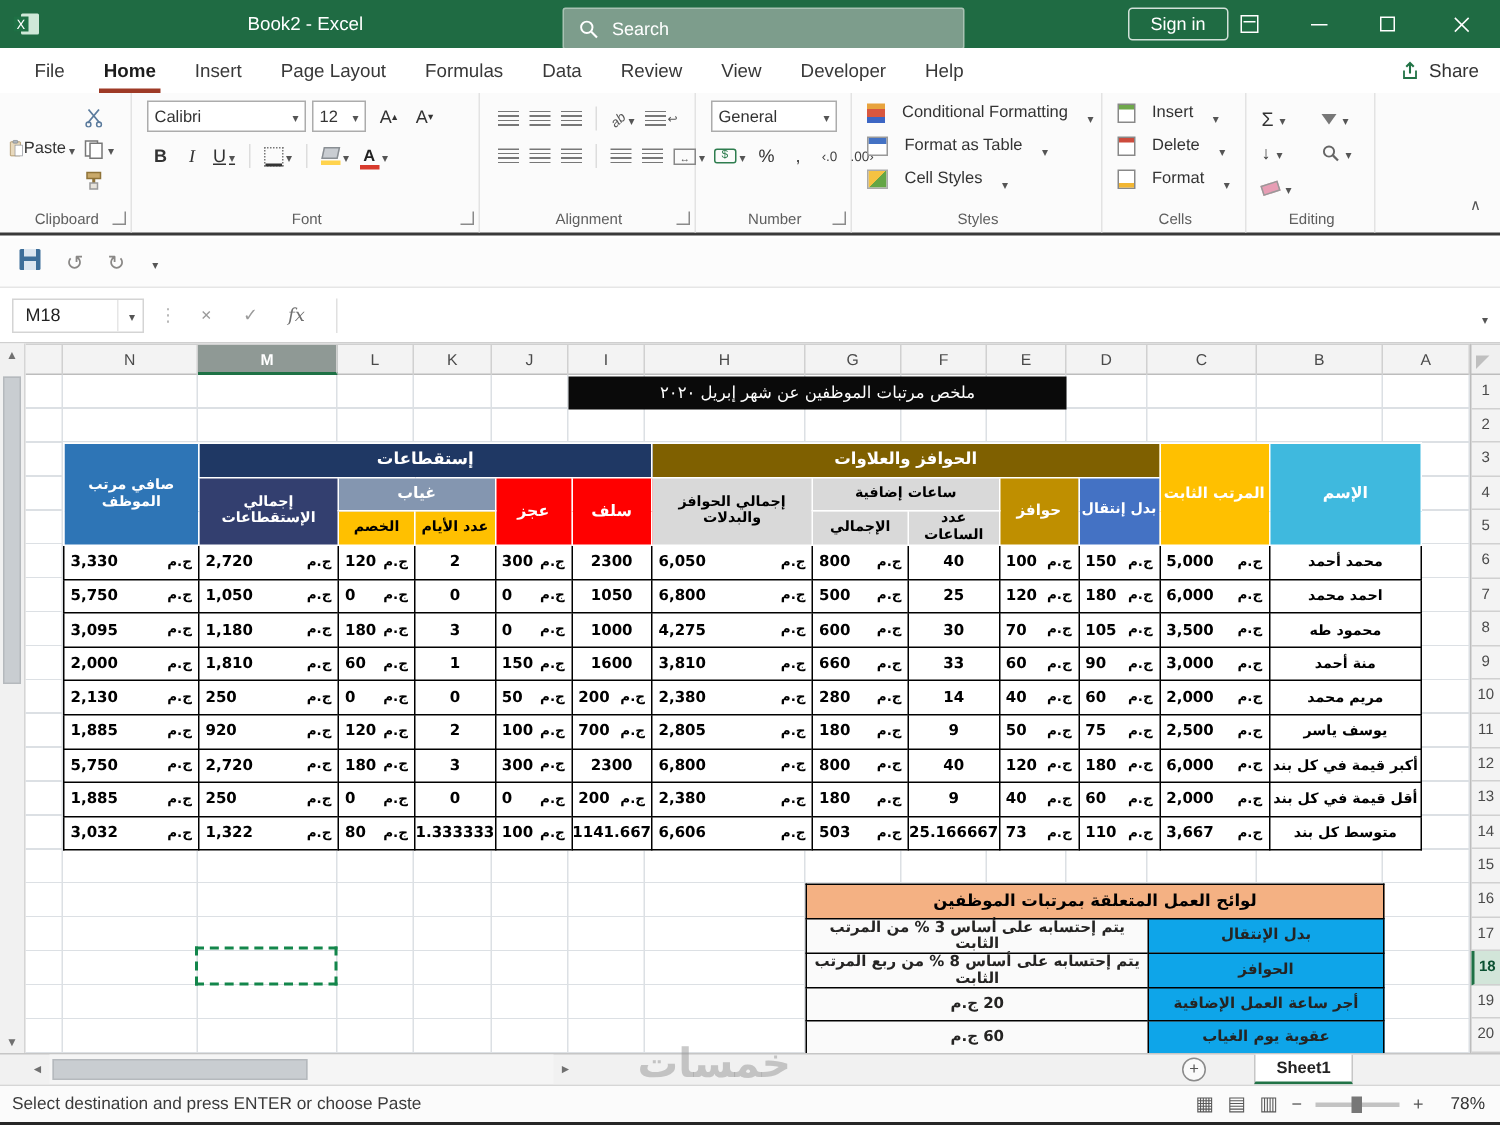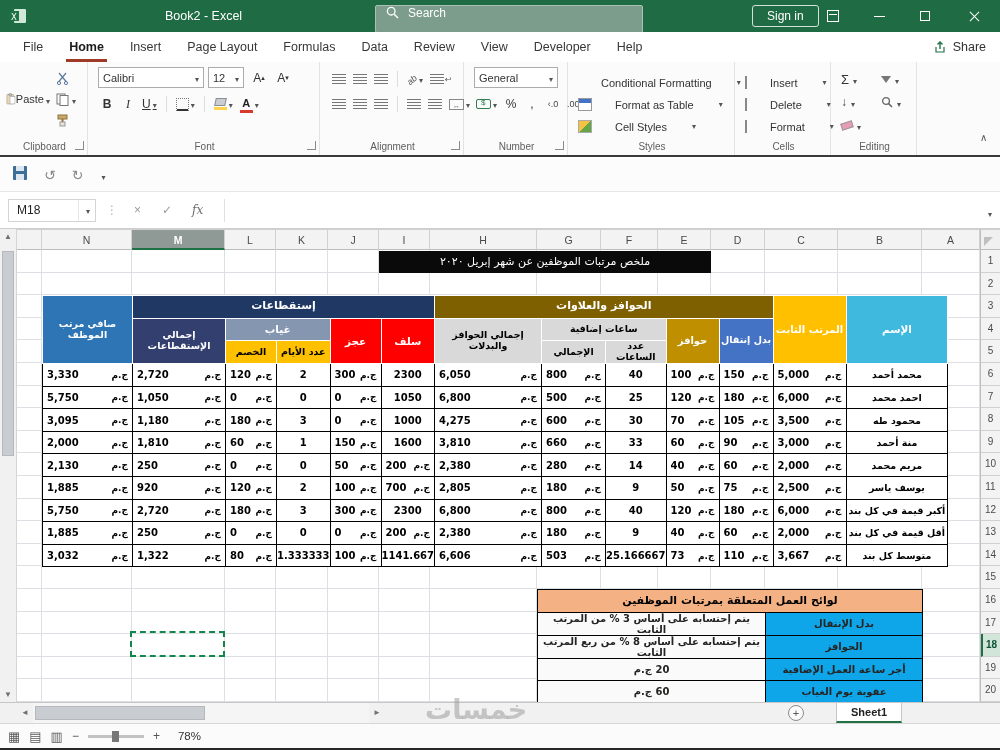--- a/index.html
+++ b/index.html
@@ -6,21 +6,21 @@
   *{box-sizing:border-box;margin:0;padding:0}
   html,body{background:#fff}
   body{width:1000px;height:750px;overflow:hidden;font-family:"Liberation Sans","DejaVu Sans",sans-serif;color:#252423}
   #app{position:relative;width:1000px;height:750px;background:#fff;overflow:hidden}
   .ar{font-family:"DejaVu Sans",sans-serif;direction:rtl}
 
   
   .titlebar{position:absolute;left:0;top:0;width:1000px;height:32px;background:#1F6B43;color:#fff}
   .appicon{position:absolute;left:9px;top:8px}
   .doctitle{position:absolute;left:165px;top:9px;font-size:12.5px;color:#fff}
-  .tsearch{position:absolute;left:375px;top:5px;width:268px;height:28px;background:#7D9D8C;border:1px solid #A9C2B3;border-radius:2px;display:flex;align-items:flex-start;gap:9px;padding:0 10px;font-size:12px;color:#fff;cursor:text}
+  .tsearch{position:absolute;left:375px;top:5px;width:268px;height:28px;background:#7D9D8C;border:1px solid #A9C2B3;border-radius:2px;display:flex;align-items:center;gap:9px;padding:0 10px;font-size:12px;color:#fff;cursor:text}
   .signin{position:absolute;left:752px;top:5px;height:22px;line-height:20px;border:1px solid rgba(255,255,255,.8);border-radius:3px;padding:0 14px;font-size:12px;color:#fff}
   .wb{position:absolute;top:0;height:32px;display:flex;align-items:center;justify-content:center}
   .rdo-ic{width:12px;height:12px;border:1px solid #fff;position:relative}
   .rdo-ic::after{content:"";position:absolute;left:1px;right:1px;top:3px;border-top:1px solid #fff}
   .min-ic{width:11px;height:0;border-top:1px solid #fff}
   .max-ic{width:10px;height:10px;border:1px solid #fff}
   .close-ic{position:relative;width:13px;height:13px}
   .close-ic i{position:absolute;left:0;top:6px;width:13px;height:1px;background:#fff;display:block}
   .close-ic i:first-child{transform:rotate(45deg)}
   .close-ic i:last-child{transform:rotate(-45deg)}
@@ -59,21 +59,21 @@
   .fill-ic b,.fc-ic b{width:13px;height:3px;display:block}
   .fc-ic{display:inline-flex;flex-direction:column;align-items:center}
   .fc-ic em::before{content:"A";font-style:normal;font-weight:700;font-size:11px;color:#222}
   .lns{display:inline-block;width:14px;height:10px;background:repeating-linear-gradient(to bottom,#777 0 1px,transparent 1px 3px)}
   .orient-ic::before{content:"ab";display:inline-block;transform:rotate(-42deg);font-size:9px;font-style:italic;color:#555}
   .wrap-ic::after{content:"↩";font-size:8px;color:#555;margin-left:1px}
   .merge-ic{display:inline-block;width:15px;height:11px;border:1px solid #888;text-align:center;line-height:9px}
   .merge-ic::after{content:"↔";font-size:7px;color:#555}
   .money-ic{display:inline-block;width:15px;height:10px;border:1px solid #2E7D4F;border-radius:2px;position:relative}
   .money-ic::after{content:"$";position:absolute;left:4px;top:-2px;font-size:8px;color:#2E7D4F}
-  .stylerow,.cellrow{position:absolute;left:8px;right:5px;height:20px;display:flex;align-items:flex-end;gap:23px;cursor:pointer}
+  .stylerow,.cellrow{position:absolute;left:8px;right:5px;height:20px;display:flex;align-items:flex-start;gap:11px;cursor:pointer}
   .srlabel{font-size:11px;color:#333;white-space:nowrap}
   .cf-ic{display:inline-block;width:14px;height:13px;background:linear-gradient(180deg,#E8A33D 0 4px,#D8573F 4px 9px,#3C66C4 9px 13px)}
   .ft-ic{display:inline-block;width:14px;height:13px;border:1px solid #999;background:linear-gradient(#4472C4 0 4px,#fff 4px)}
   .cs-ic{display:inline-block;width:14px;height:13px;background:linear-gradient(135deg,#F5C242 0 50%,#64A646 50% 100%);border:1px solid #AAA}
   .ins-ic,.del-ic,.fmt-ic{display:inline-block;width:12px;height:13px;background:#fff;border:1px solid #888;position:relative}
   .ins-ic::after{content:"";position:absolute;left:0;right:0;top:0;height:3px;background:#6FA84B}
   .del-ic::after{content:"";position:absolute;left:0;right:0;top:0;height:3px;background:#CC4B3C}
   .fmt-ic::after{content:"";position:absolute;left:0;right:0;bottom:0;height:3px;background:#F2B632}
   .editcell{position:absolute;display:flex;align-items:center;gap:2px;height:20px;cursor:pointer}
   .sumg{font-size:13px;color:#333}
@@ -1158,20 +1158,21 @@
         </div>
       <span class="harr" style="left:369px">►</span>
     </div>
     <div class="addsheet"><span>+</span></div>
     <div class="sheettab">Sheet1</div>
   </div>
 
   <div class="watermark ar">خمسات</div>
 
   <div class="statusbar">
+    <span class="smsg">Select destination and press ENTER or choose Paste</span>
     <div class="sright">
       <span class="vic">▦</span>
       <span class="vic">▤</span>
       <span class="vic">▥</span>
       <span class="zic">−</span>
       <span class="ztrack">
           <span class="zthumb"></span>
         </span>
       <span class="zic">+</span>
       <span class="zpct">78%</span>

